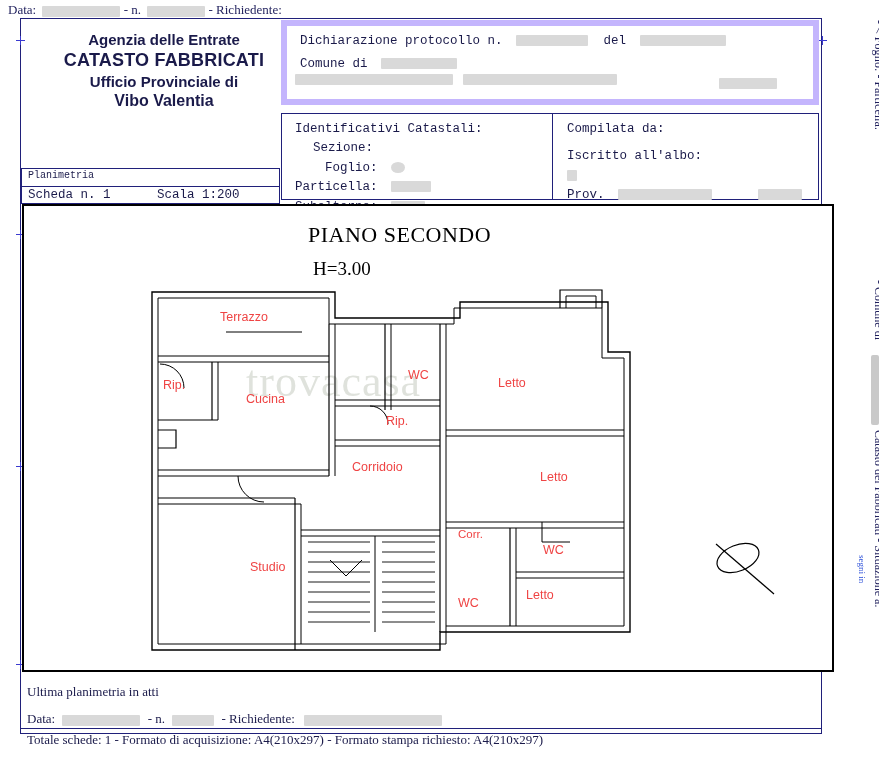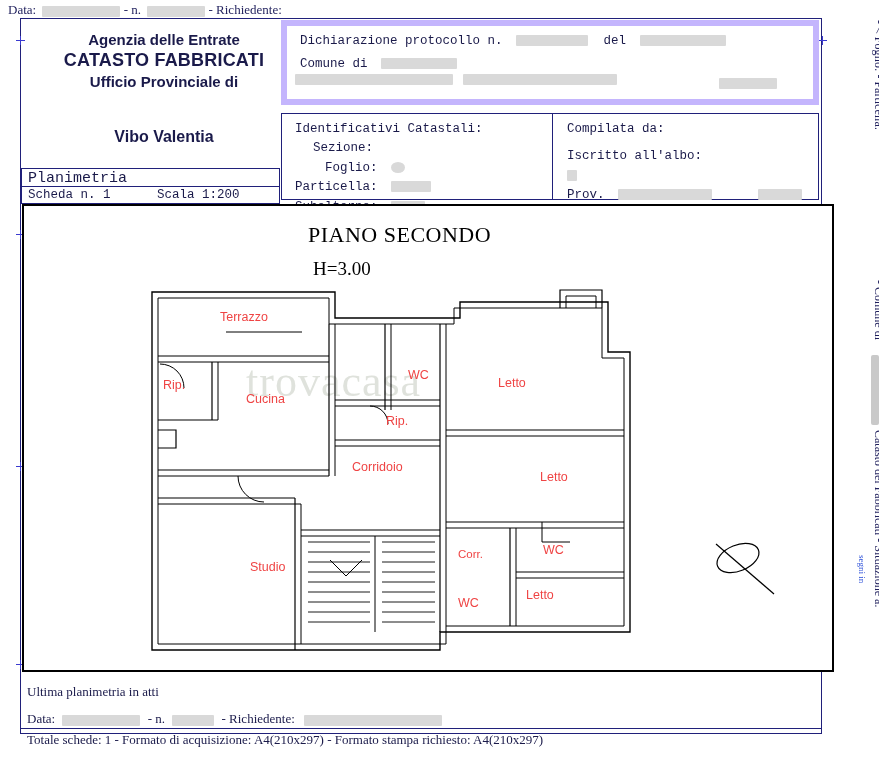--- a/index.html
+++ b/index.html
@@ -70,21 +70,21 @@
   .agency {
     position: absolute;
     left: 44px; top: 30px;
     width: 240px;
     text-align: center;
     line-height: 1.28;
   }
   .agency .l1 { font-size: 15px; font-weight: bold; }
   .agency .l2 { font-size: 18px; font-weight: bold; letter-spacing: .2px; }
   .agency .l3 { font-size: 15px; font-weight: bold; }
-  .agency .l4 { font-size: 16px; font-weight: bold; margin-top: 36px; }
+  .agency .l4 { font-size: 16px; font-weight: bold; }
 
   
   .decl-box {
     position: absolute;
     left: 281px; top: 20px;
     width: 538px; height: 85px;
     border: 6px solid #c4b5fd;
     box-sizing: border-box;
   }
   .decl-row1 {
@@ -126,21 +126,21 @@
     box-sizing: border-box;
   }
   .plan-box .hsplit {
     position: absolute;
     left: 0; right: 0; top: 17px;
     height: 1px; background: #20207a;
   }
   .plan-title {
     position: absolute;
     left: 6px; top: 1px;
-    font-size: 15px;
+    font-size: 10px;
   }
   .plan-scheda {
     position: absolute;
     left: 6px; top: 19px;
     font-size: 12.5px;
   }
   .plan-scala {
     position: absolute;
     left: 135px; top: 19px;
     font-size: 12.5px;
@@ -439,21 +439,21 @@
     
     <div class="room-label" style="left:90px; top:30px;">Terrazzo</div>
     <div class="room-label" style="left:33px; top:98px;">Rip.</div>
     <div class="room-label" style="left:116px; top:112px;">Cucina</div>
     <div class="room-label" style="left:278px; top:88px;">WC</div>
     <div class="room-label" style="left:368px; top:96px;">Letto</div>
     <div class="room-label" style="left:256px; top:134px;">Rip.</div>
     <div class="room-label" style="left:222px; top:180px;">Corridoio</div>
     <div class="room-label" style="left:410px; top:190px;">Letto</div>
     <div class="room-label" style="left:120px; top:280px;">Studio</div>
-    <div class="room-label sm" style="left:328px; top:248px;margin-top:20px;">Corr.</div>
+    <div class="room-label sm" style="left:328px; top:248px;">Corr.</div>
     <div class="room-label" style="left:413px; top:263px;">WC</div>
     <div class="room-label" style="left:328px; top:316px;">WC</div>
     <div class="room-label" style="left:396px; top:308px;">Letto</div>
   </div>
 
   <svg style="position:absolute; left:700px; top:530px;" width="90" height="70">
     <g fill="none" stroke="#000" stroke-width="1.2">
       <ellipse cx="38" cy="28" rx="22" ry="13" transform="rotate(-22 38 28)"></ellipse>
       <path d="M16,14 L74,64"></path>
     </g>

